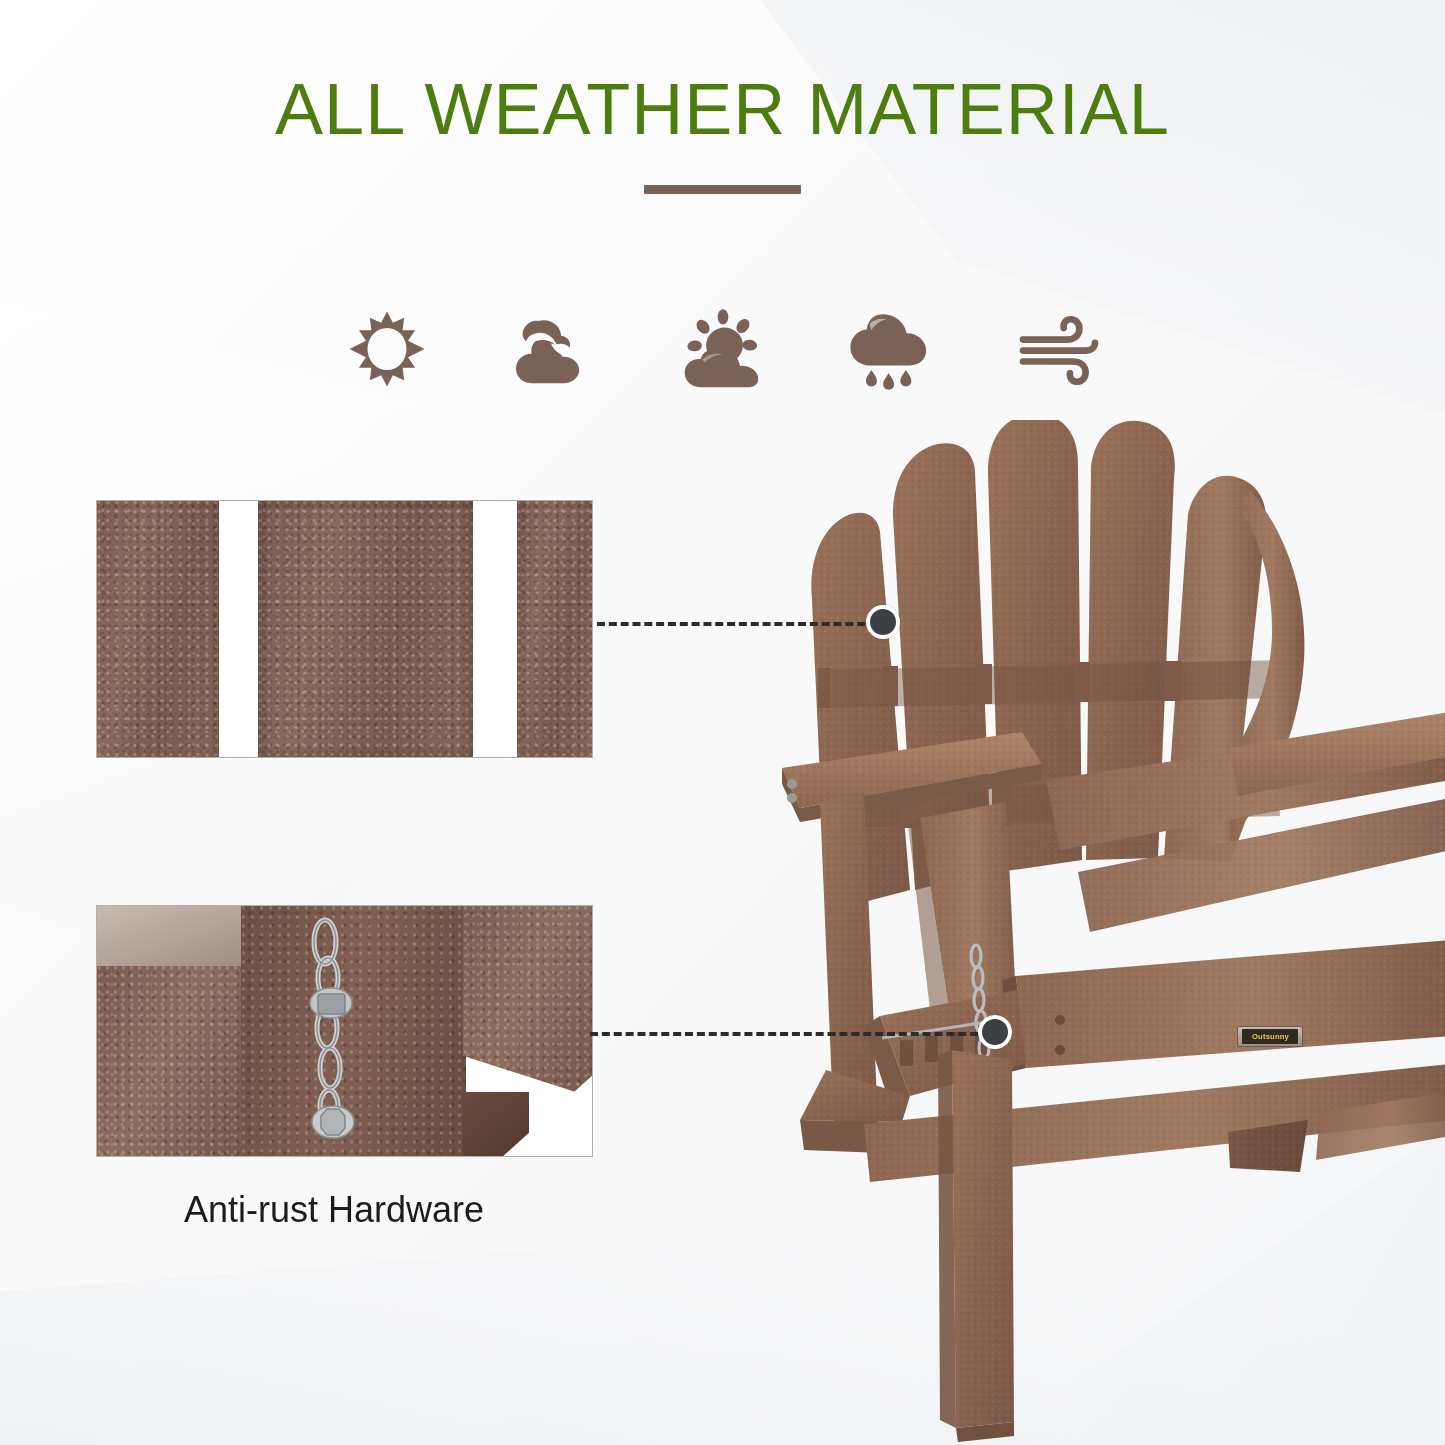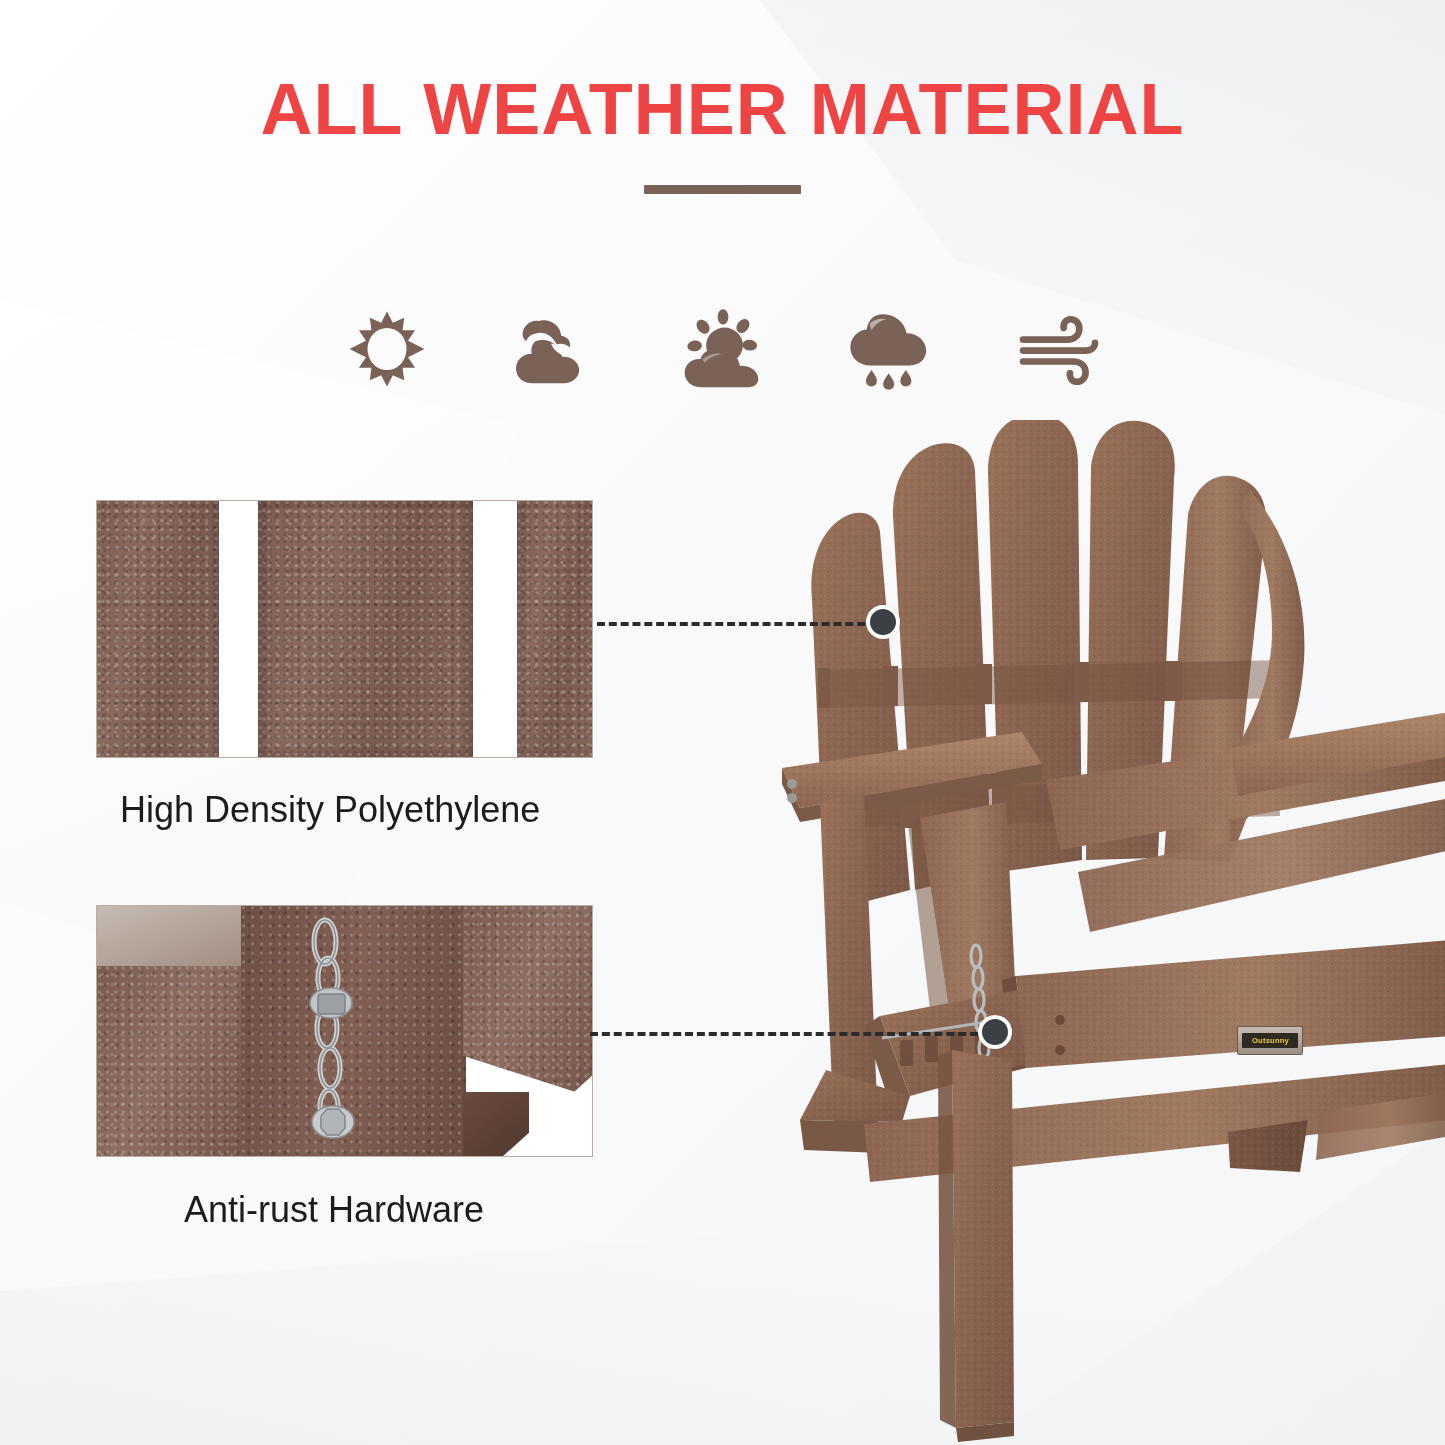--- a/index.html
+++ b/index.html
@@ -27,23 +27,23 @@
         clip-path:polygon(0 0,100% 18%,60% 100%,0 86%); }
   .f5 { top:1040px; left:980px; width:465px; height:405px;
         background:linear-gradient(300deg, rgba(240,241,243,.8), rgba(255,255,255,0));
         clip-path:polygon(0 100%,100% 22%,100% 100%); }
 
   
   #header { position:absolute; top:0; left:0; width:1445px; z-index:5; text-align:center; }
   #title {
     margin-top:73px;
     font-size:72px;
-    font-weight:bold;
+    font-weight:normal;
     letter-spacing:1px;
-    color:#ef4444;
+    color:#4d7c0f;
     font-family:"Liberation Sans", sans-serif;
     line-height:1;
     white-space:nowrap;
   }
   #subtitle {
     margin-top:22px;
     font-size:39px;
     color:#1c1c1c;
     font-weight:400;
     line-height:1;
@@ -126,21 +126,21 @@
     border:4px solid #ffffff;
     box-shadow:0 0 0 1px rgba(0,0,0,.06);
   }
 
   
   #chair { position:absolute; top:420px; left:760px; width:690px; height:1025px; z-index:4; }
   #chair svg { display:block; }
 
   .badge-plate {
     position:absolute; z-index:8;
-    left:1237px; top:1026px; width:66px; height:29px;
+    left:1237px; top:1026px; width:66px; height:21px;
     background:linear-gradient(180deg,#c8bcb2,#9c8d82);
     border:1px solid #6d5a4e;
     border-radius:2px;
     display:flex; align-items:center; justify-content:center;
     overflow:hidden;
   }
   .badge-inner {
     width:56px; height:15px;
     background:#2e2a22;
     border-radius:1px;
@@ -224,21 +224,20 @@
   </div>
 
 </div>
 
 <div class="detail-card" id="card-hdpe">
   <div class="photo-frame">
     <div class="slat edge-r" style="left:0px;   width:122px;"></div>
     <div class="slat both" style="left:161px; width:215px;"></div>
     <div class="slat edge-l" style="left:420px; width:77px;"></div>
   </div>
-  <div class="caption">High Density Polyethylene</div>
 </div>
 
 <div class="detail-card" id="card-hardware">
   <div class="photo-frame">
 
     <div class="hw-plastic" style="left:0; top:0; width:146px; height:112px;
                 background:linear-gradient(160deg,#c6bbb2,#a79387 60%,#8c7265);
                 clip-path:polygon(0 0,100% 0,100% 62%,0 100%);"></div>
     <div class="hw-plastic" style="left:0; top:60px; width:146px; height:192px;"></div>
 

